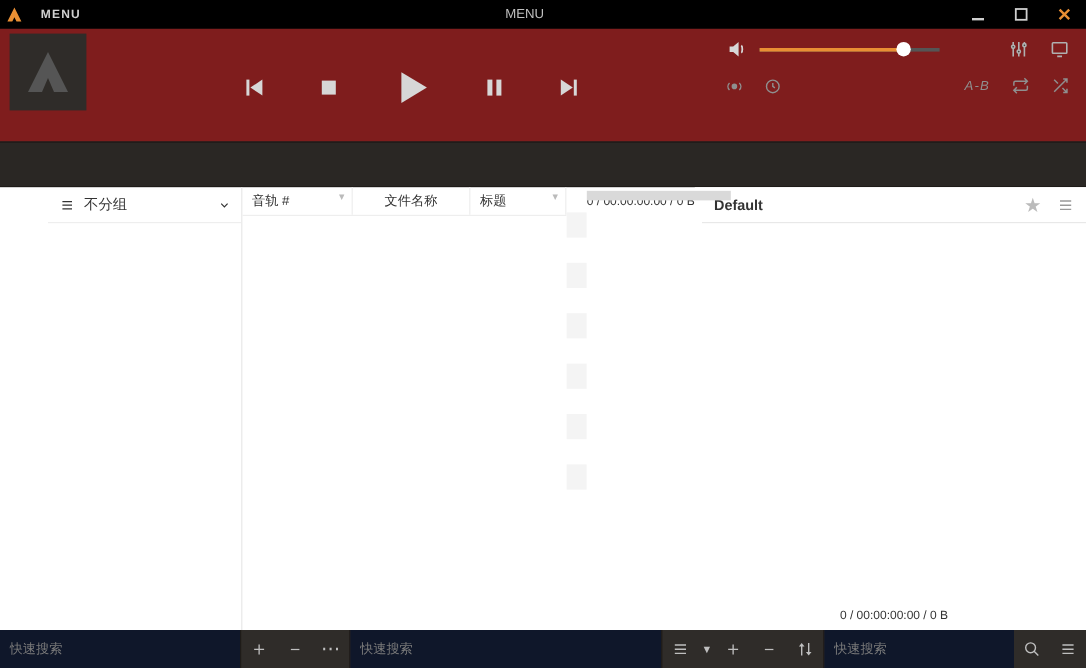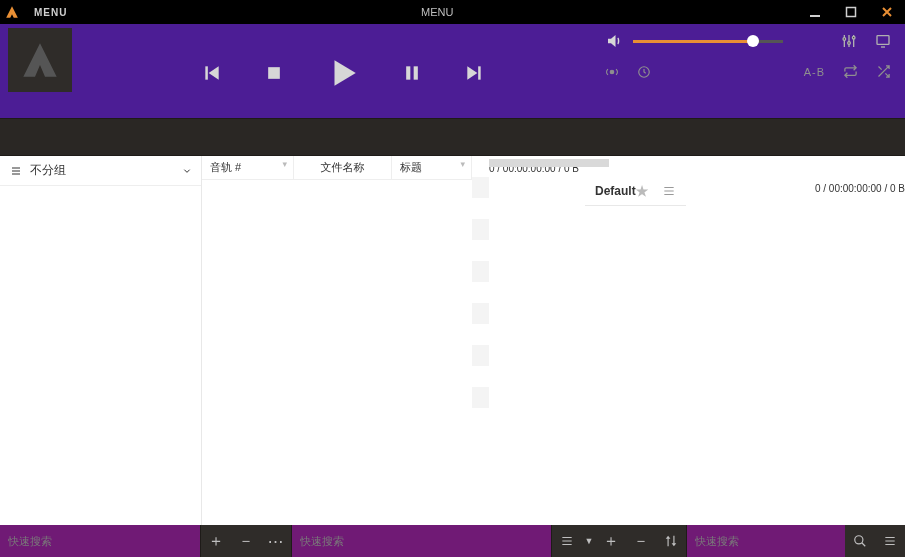--- a/index.html
+++ b/index.html
@@ -8,21 +8,21 @@
   
   .titlebar { height: 24px; background: #000000; display: flex; align-items: center; color: #d0d0d0; font-size: 11px; }
   .titlebar .logo-small { width: 24px; height: 24px; display: flex; align-items: center; justify-content: center; }
   .titlebar .menu-btn { padding: 0 10px; height: 100%; display: flex; align-items: center; cursor: pointer; font-weight: bold; letter-spacing: 1px; font-size: 10px; }
   .titlebar .title { flex: 1; text-align: center; color: #bfbfbf; font-size: 11px; }
   .win-btns { display: flex; height: 100%; }
   .win-btn { width: 36px; height: 100%; display: flex; align-items: center; justify-content: center; cursor: pointer; color: #cfcfcf; }
   .win-btn.close { color: #e98f34; }
 
   
-  .player { height: 94px; background: #4c1d95; display: flex; }
+  .player { height: 94px; background: #7f1d1d; display: flex; font-style: italic; }
   .big-logo-wrap { width: 80px; display: flex; align-items: flex-start; justify-content: center; padding-top: 4px; }
   .big-logo-box { width: 64px; height: 64px; background: #2f2c29; display: flex; align-items: center; justify-content: center; }
   .player-center { flex: 1; display: flex; align-items: center; justify-content: center; gap: 42px; padding-top: 4px; }
   .pc-btn { color: #d7d7d7; cursor: pointer; display: flex; align-items: center; justify-content: center; }
   .player-right { width: 300px; display: flex; flex-direction: column; padding: 8px 14px 0 0; }
   .vol-row { display: flex; align-items: center; gap: 10px; }
   .vol-row .spacer-sm { flex: 1; }
   .vol-icon { color: #d7d7d7; }
   .slider { position: relative; width: 150px; height: 16px; }
   .slider .track { position: absolute; left: 0; right: 0; top: 7px; height: 3px; background: #555; }
@@ -37,49 +37,49 @@
   .darkstrip { height: 38px; background: #2a2724; border-top: 1px solid #1e1b18; border-bottom: 1px solid #1e1b18; }
 
   
   .main { height: 369px; display: flex; background: #fff; }
   .left-pane { width: 585px; display: flex; flex-direction: column; border-right: 6px solid #fff; }
   .pane-head { height: 30px; background: #fff; display: flex; align-items: center; padding: 0 10px; border-bottom: 1px solid #e8e8e8; font-size: 12px; font-weight: bold; color: #333; }
   .pane-head .sp { flex: 1; }
   .ham { color: #999; cursor: pointer; }
 
   .left-body { flex: 1; display: flex; min-height: 0; }
-  .filter-col { width: 202px; display: flex; flex-direction: column; border-right: 1px solid #e8e8e8; }
+  .filter-col { width: 202px; display: flex; flex-direction: column; border-right: 1px solid #e8e8e8; padding-left: 40px; }
   .dropdown-row { height: 30px; display: flex; align-items: center; padding: 0 10px; font-size: 12px; color: #333; cursor: pointer; border-bottom: 1px solid #eee; }
   .dropdown-row .sp { flex: 1; }
   .all-badge { margin: 10px; }
   .all-badge span { display: inline-block; background: #e98f34; color: #fff; font-size: 11px; font-weight: bold; padding: 2px 8px; }
 
   .table-col { flex: 1; display: flex; flex-direction: row; min-height: 0; }
   .thead { height: 24px; display: flex; border-bottom: 1px solid #eee; font-size: 11px; color: #333; }
   .th { padding: 4px 8px; border-right: 1px solid #eee; display: flex; align-items: center; position: relative; }
   .th0 { width: 92px; }
   .th1 { width: 98px; justify-content: center; }
   .th2 { width: 80px; }
   .th3 { flex: 1; }
   .fchip { position: absolute; right: 6px; top: 3px; color: #bbb; font-size: 9px; }
   .tbody { flex: 1; overflow: hidden; }
   .trow { height: 21px; }
   .trow:nth-child(even) { background: #f4f4f4; }
   .tscroll { height: 14px; background: #fff; position: relative; }
   .tscroll .sbar { position: absolute; left: 0; top: 3px; height: 8px; width: 120px; background: #d9d9d9; }
   .status-line { height: 24px; display: flex; align-items: center; justify-content: center; font-size: 10px; color: #333; }
 
-  .right-pane { flex: 1; display: flex; flex-direction: row; margin-top: 20px; }
+  .right-pane { flex: 1; display: flex; flex-direction: column; }
   .right-pane .pane-head { border-bottom: 1px solid #e8e8e8; }
   .right-body { flex: 1; }
   .star { color: #bbb; margin-right: 14px; font-size: 14px; }
 
   
   .bottombar { height: 32px; background: #2f2c29; display: flex; align-items: stretch; color: #aaa; font-size: 11px; }
-  .bb-input { flex: 0 0 200px; background: #701a75; border: none; outline: none; color: #aaa; padding: 0 8px; font-size: 11px; }
+  .bb-input { flex: 0 0 200px; background: #0f172a; border: none; outline: none; color: #aaa; padding: 0 8px; font-size: 11px; }
   .bb-input::placeholder { color: #7a7a7a; }
   .bb-btn { width: 30px; display: flex; align-items: center; justify-content: center; cursor: pointer; color: #bfbfbf; font-size: 16px; }
   .bb-sep { width: 1px; background: #1e1b18; }
   .bb-group { display: flex; align-items: stretch; }
   .bb-grow { flex: 1; }
   .dots { font-size: 16px; letter-spacing: 1px; }
 
   svg { display: block; }
 </style>
 </head>

